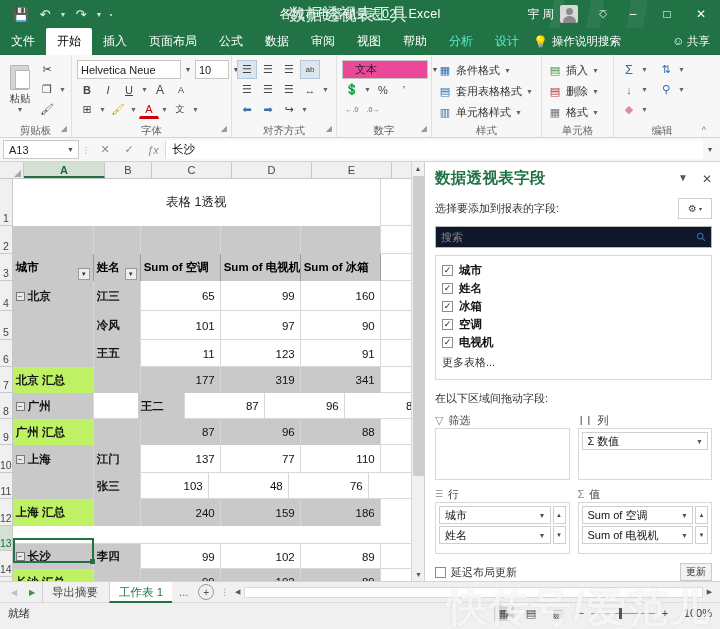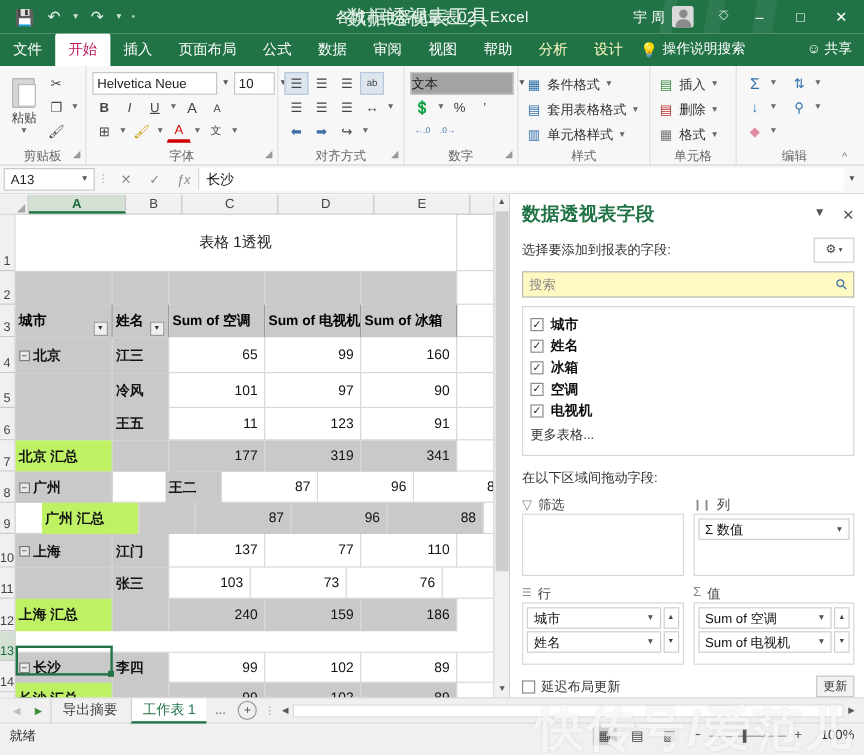--- a/index.html
+++ b/index.html
@@ -32,22 +32,22 @@
   .avatar{width:18px;height:18px;border-radius:2px;background:#d9d9d9;position:relative;margin-right:12px;}
   .avatar:before{content:"";position:absolute;left:5.5px;top:3px;width:7px;height:7px;border-radius:50%;background:#8a8a8a;}
   .avatar:after{content:"";position:absolute;left:2.5px;top:11px;width:13px;height:7px;border-radius:6px 6px 0 0;background:#8a8a8a;}
   .ribopt{width:26px;height:22px;display:flex;align-items:center;justify-content:center;color:#e6f0ea;font-size:11px;}
   .wbtn{width:34px;height:28px;display:flex;align-items:center;justify-content:center;
     color:#ffffff;font-size:12px;}
 
   
   .tabbar{height:27px;background:#217346;display:flex;align-items:flex-end;position:relative;overflow:hidden;}
   .tab{padding:0 11px;height:27px;line-height:27px;font-size:12px;color:#fff;cursor:default;white-space:nowrap;}
-  .tab.active{background:#fff;color:#be185d;font-weight:normal;border-radius:2px 2px 0 0;}
-  .tab.ctx{color:#fef9c3;}
+  .tab.active{background:#fff;color:#000000;font-weight:normal;border-radius:2px 2px 0 0;}
+  .tab.ctx{color:#5eead4;}
   .lightbulb{width:22px;display:flex;align-items:center;justify-content:center;height:27px;color:#fff;font-size:12px;}
   .tellme{font-size:11.5px;color:#fff;line-height:27px;padding-right:8px;}
   .share{margin-left:auto;font-size:11.5px;color:#fff;line-height:27px;padding-right:10px;display:flex;align-items:center;gap:3px;}
 
   
   .ribbon{height:83px;background:#f7f7f7;border-bottom:1px solid #d4d4d4;display:flex;position:relative;}
   .rgroup{display:flex;flex-direction:column;justify-content:space-between;
     border-right:1px solid #e0e0e0;padding:3px 4px 0 4px;position:relative;}
   .rgroup-label{text-align:center;font-size:10.5px;color:#666;height:14px;line-height:14px;}
   .rgroup-label .dlg{position:absolute;right:4px;bottom:1px;font-size:8px;color:#999;}
@@ -61,22 +61,22 @@
   .srow{display:flex;align-items:center;height:19px;gap:1px;}
   .sbtn{width:20px;height:19px;display:flex;align-items:center;justify-content:center;
     font-size:11px;color:#444;border:1px solid transparent;}
   .sbtn.sel{background:#dde6ef;border-color:#b4c6da;}
   .car{font-size:7px;color:#666;width:9px;text-align:center;}
   .fontname{width:104px;height:19px;border:1px solid #c6c6c6;background:#fff;font-size:11px;
     display:flex;align-items:center;padding-left:3px;color:#222;}
   .fontsize{width:34px;height:19px;border:1px solid #c6c6c6;background:#fff;font-size:11px;
     display:flex;align-items:center;padding-left:3px;color:#222;}
   .combo-car{width:12px;text-align:center;font-size:7px;color:#555;}
-  .numfmt{width:86px;height:19px;border:1px solid #c6c6c6;background:#a3a3a3;font-size:11px;
-    display:flex;align-items:center;padding-left:0;color:#222;}
+  .numfmt{width:86px;height:19px;border:1px solid #c6c6c6;background:#ec4899;font-size:11px;
+    display:flex;align-items:center;padding-left:12px;color:#222;}
   .ritem{display:flex;align-items:center;height:20px;font-size:11px;color:#333;gap:3px;padding-right:2px;white-space:nowrap;}
   .ico{width:16px;height:16px;display:flex;align-items:center;justify-content:center;font-size:11px;}
   .collapse{position:absolute;right:4px;bottom:2px;font-size:9px;color:#777;}
 
   
   .fbar{height:24px;background:#f7f7f7;display:flex;align-items:center;
     border-bottom:1px solid #d4d4d4;padding:0 3px;gap:0;}
   .namebox{width:76px;height:19px;border:1px solid #c9c9c9;background:#fff;font-size:11px;
     display:flex;align-items:center;padding-left:5px;color:#222;}
   .namebox .nb-car{margin-left:auto;font-size:7px;color:#555;padding-right:4px;}
@@ -128,21 +128,21 @@
   
   .pivot{width:295px;background:#fff;display:flex;flex-direction:column;padding:6px 8px 0 10px;position:relative;}
   .pv-head{display:flex;align-items:flex-start;}
   .pv-title{font-size:15.5px;color:#217346;font-weight:bold;letter-spacing:.3px;}
   .pv-head-btns{margin-left:auto;display:flex;gap:14px;padding-top:4px;}
   .pv-hb{font-size:10px;color:#555;cursor:default;}
   .pv-sub{display:flex;align-items:center;margin-top:9px;}
   .pv-sub-label{font-size:11px;color:#333;}
   .pv-gear{margin-left:auto;width:34px;height:21px;border:1px solid #cfcfcf;background:#fff;
     display:flex;align-items:center;justify-content:center;gap:2px;font-size:10px;color:#444;}
-  .pv-search{margin-top:7px;height:22px;border:1px solid #b9b9b9;background:#fef9c3;display:flex;align-items:center;
+  .pv-search{margin-top:7px;height:22px;border:1px solid #b9b9b9;background:#0f172a;display:flex;align-items:center;
     padding:0 5px;font-size:11px;color:#888;}
   .pv-search .mag{margin-left:auto;color:#3b6fa8;font-size:12px;transform:rotate(-45deg);}
   .pv-fields{margin-top:7px;border:1px solid #d8d8d8;height:125px;background:#fff;padding:5px 6px;overflow:hidden;}
   .fld{display:flex;align-items:center;height:18px;font-size:11.5px;color:#111;font-weight:bold;gap:6px;}
   .cbx{width:11px;height:11px;border:1px solid #8c8c8c;background:#fff;display:flex;
     align-items:center;justify-content:center;font-size:9px;color:#222;line-height:9px;}
   .more{font-size:11px;color:#333;font-weight:normal;margin-top:4px;}
   .pv-drag{font-size:11px;color:#333;margin-top:11px;}
   .zones{display:flex;gap:8px;margin-top:6px;}
   .zone{flex:1;}
@@ -525,42 +525,42 @@
           <div class="grow" style="height: 26px;">
             <div class="cell grey" style="width: 81px; height: 26px;">
               <span class="expander">−</span>
               <span style="font-weight: bold;">广州</span>
             </div>
             <div class="cell grey bold" style="font-weight: bold; width: 47px; height: 26px; margin-left: 44px;">王二</div>
             <div class="cell num" style="width: 80px; height: 26px;">87</div>
             <div class="cell num" style="width: 80px; height: 26px;">96</div>
             <div class="cell num" style="width: 80px; height: 26px;">88</div>
           </div>
-          <div class="grow" style="height: 26px; justify-content: center;">
+          <div class="grow" style="height: 26px;">
             <div class="cell sub" style="width: 81px; height: 26px;">广州 汇总</div>
             <div class="cell grey" style="width: 47px; height: 26px;"></div>
             <div class="cell subnum" style="width: 80px; height: 26px;">87</div>
             <div class="cell subnum" style="width: 80px; height: 26px;">96</div>
             <div class="cell subnum" style="width: 80px; height: 26px;">88</div>
           </div>
           <div class="grow" style="height: 28px;">
             <div class="cell grey" style="width: 81px; height: 28px;">
               <span class="expander">−</span>
               <span style="font-weight: bold;">上海</span>
             </div>
             <div class="cell grey bold" style="font-weight: bold; width: 47px; height: 28px;">江门</div>
             <div class="cell num" style="width: 80px; height: 28px;">137</div>
             <div class="cell num" style="width: 80px; height: 28px;">77</div>
             <div class="cell num" style="width: 80px; height: 28px;">110</div>
           </div>
           <div class="grow" style="height: 26px;">
             <div class="cell grey" style="width: 81px; height: 26px;"></div>
             <div class="cell grey bold" style="font-weight: bold; width: 47px; height: 26px;">张三</div>
             <div class="cell num" style="width: 68px; height: 26px;">103</div>
-            <div class="cell num" style="width: 80px; height: 26px;">73</div>
+            <div class="cell num" style="width: 80px; height: 26px;">48</div>
             <div class="cell num" style="width: 80px; height: 26px;">76</div>
           </div>
           <div class="grow" style="height: 45px;">
             <div class="cell sub" style="width: 81px; height: 27px;">上海 汇总</div>
             <div class="cell grey" style="width: 47px; height: 27px;"></div>
             <div class="cell subnum" style="width: 80px; height: 27px;">240</div>
             <div class="cell subnum" style="width: 80px; height: 27px;">159</div>
             <div class="cell subnum" style="width: 80px; height: 27px;">186</div>
           </div>
           <div class="grow" style="height: 25px;">

